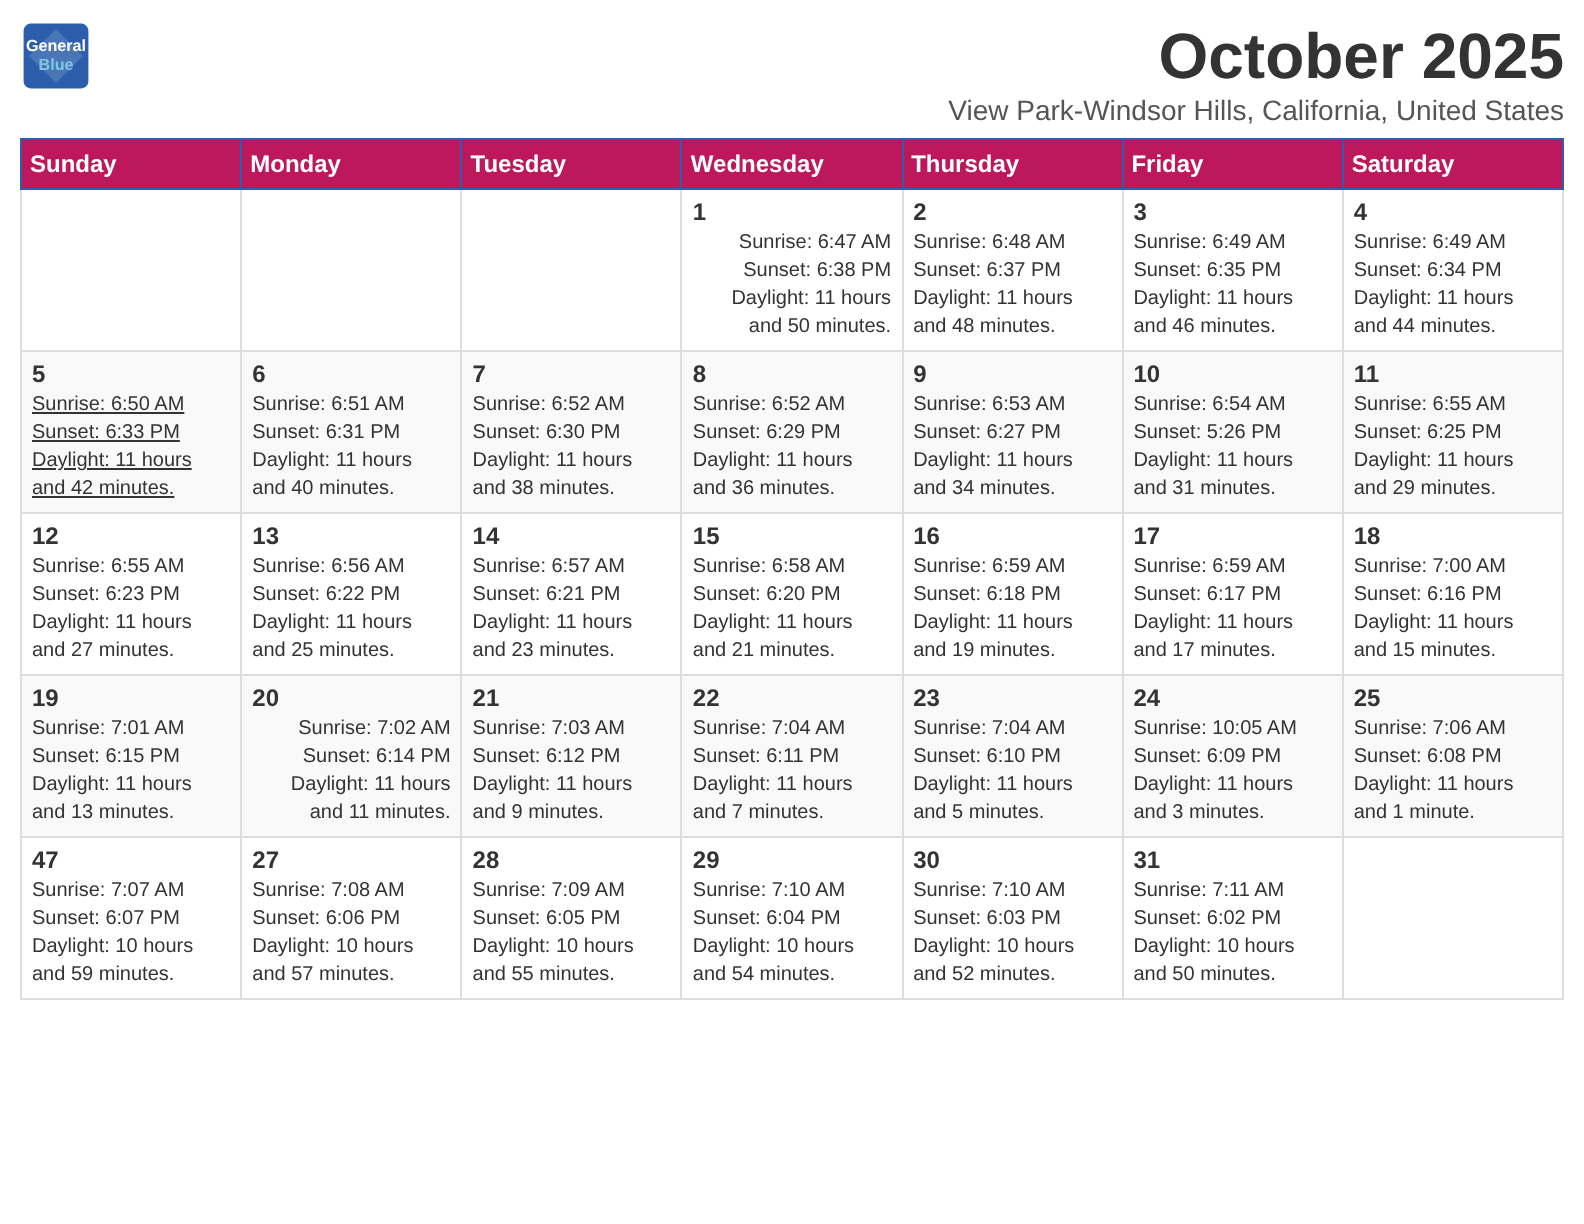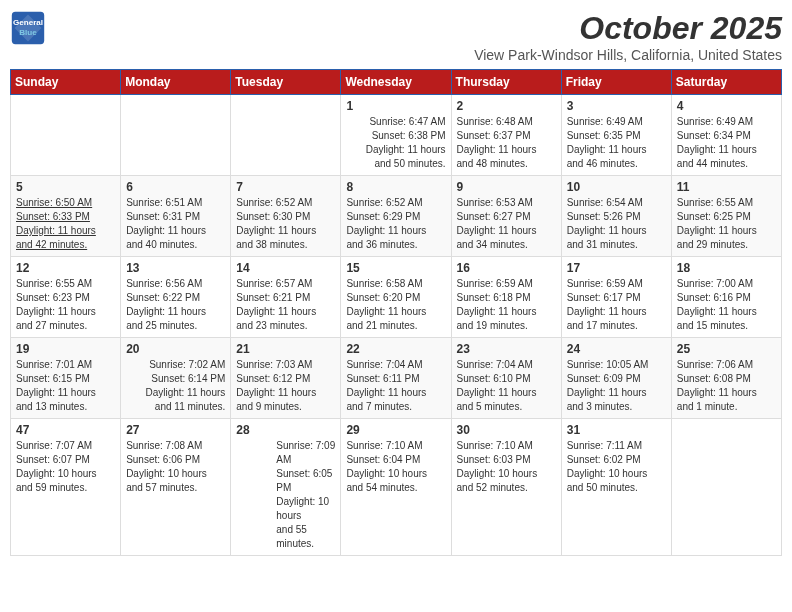--- a/index.html
+++ b/index.html
@@ -25,34 +25,33 @@
       width: 36px;
       height: 36px;
     }
     .title-section {
       text-align: right;
     }
     .month-title {
       font-size: 32px;
       font-weight: bold;
       color: #333;
-      font-style: italic;
     }
     .location-title {
       font-size: 14px;
       color: #555;
       margin-left: 14px;
     }
     .calendar {
       width: 100%;
       border-collapse: collapse;
       border: 1px solid #ccc;
     }
     .calendar th {
-      background-color: #b91c1c;
+      background-color: #be185d;
       color: #fff;
       font-size: 12px;
       font-weight: bold;
       padding: 5px 4px;
       text-align: left;
       border: 1px solid #2b5fac;
     }
     .calendar td {
       vertical-align: top;
       padding: 4px 5px;
@@ -310,21 +309,21 @@
         </td>
         <td>
           <span class="day-number">27</span>
           <div class="day-info" style="white-space: pre-line;">Sunrise: 7:08 AM
 Sunset: 6:06 PM
 Daylight: 10 hours
 and 57 minutes.</div>
         </td>
         <td>
           <span class="day-number">28</span>
-          <div class="day-info" style="white-space: pre-line; margin-left: 40px;">Sunrise: 7:09 AM
+          <div class="day-info" style="white-space: pre-line;">Sunrise: 7:09 AM
 Sunset: 6:05 PM
 Daylight: 10 hours
 and 55 minutes.</div>
         </td>
         <td>
           <span class="day-number">29</span>
           <div class="day-info" style="white-space: pre-line;">Sunrise: 7:10 AM
 Sunset: 6:04 PM
 Daylight: 10 hours
 and 54 minutes.</div>

